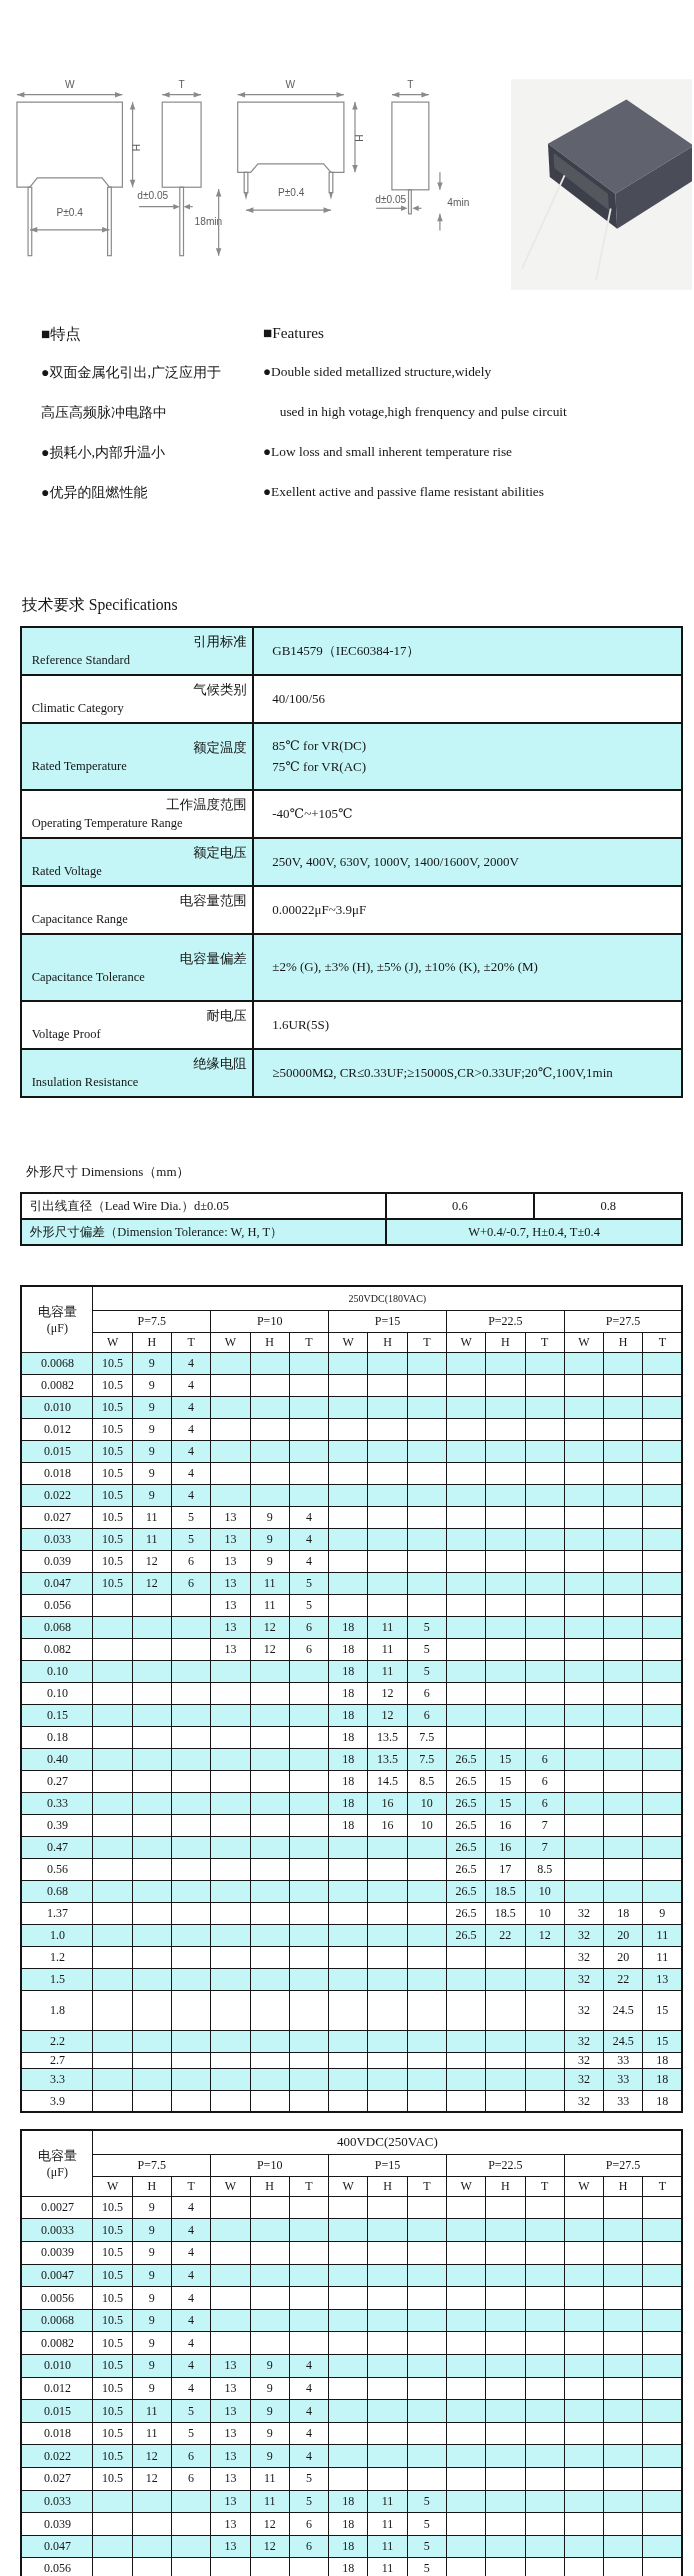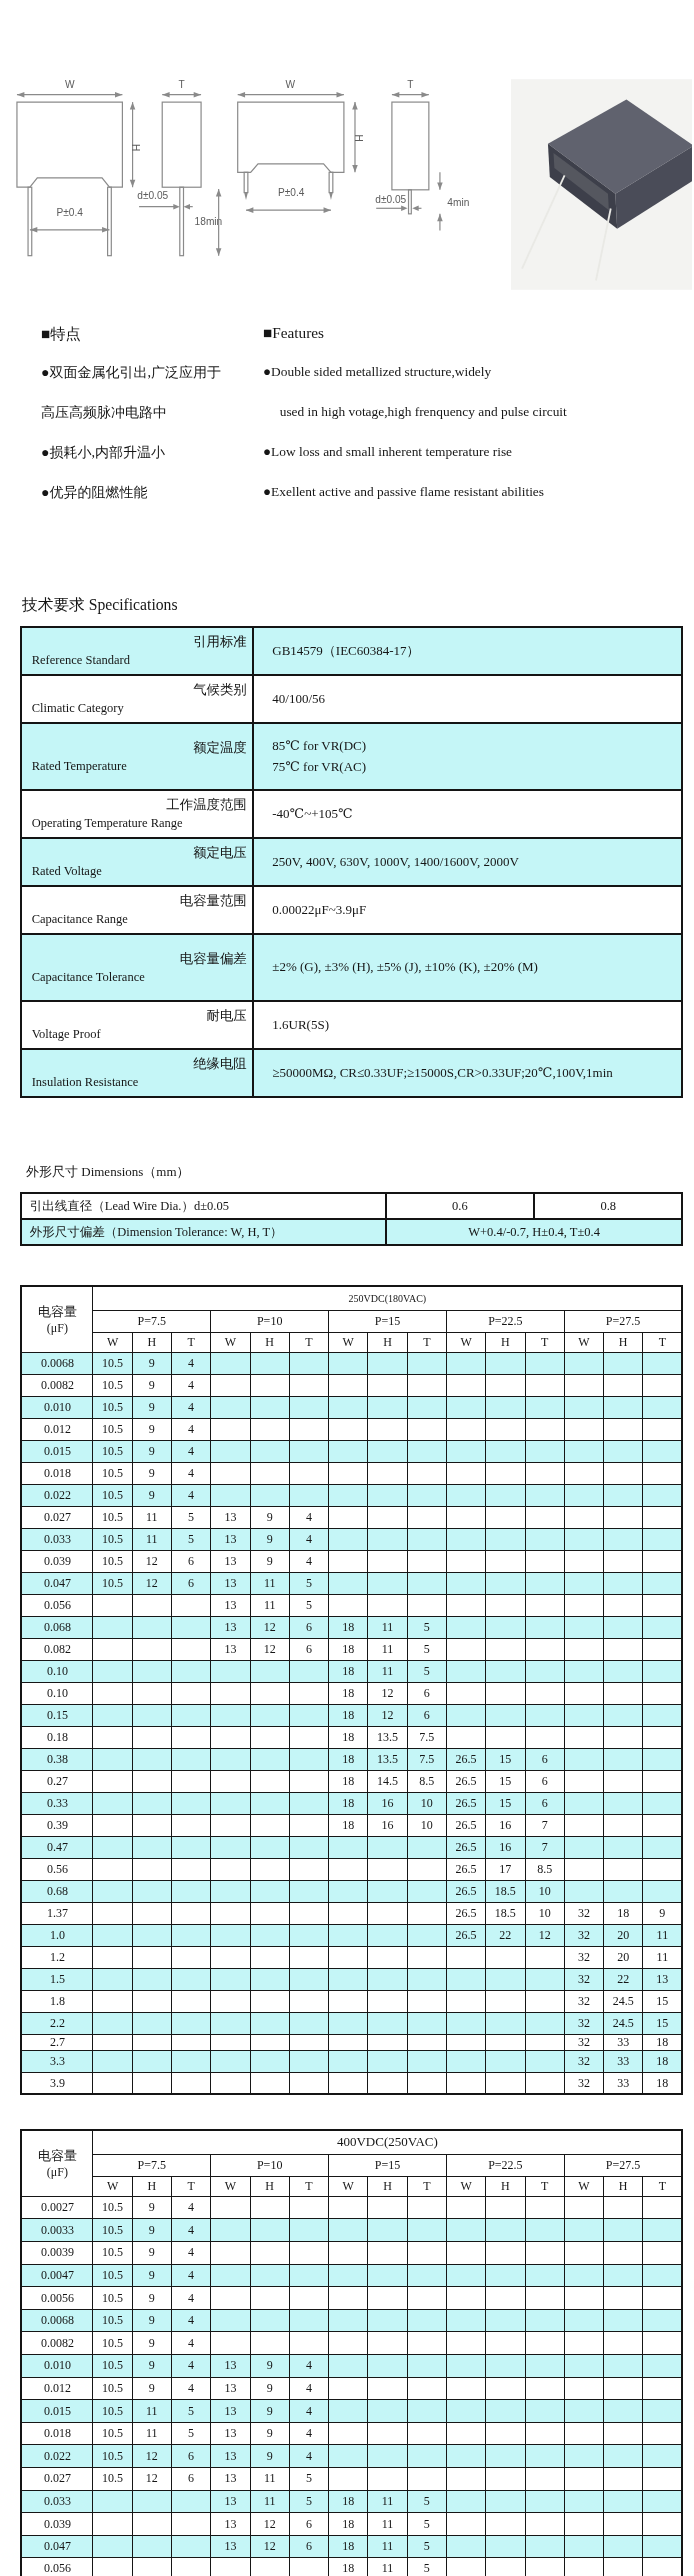--- a/index.html
+++ b/index.html
@@ -626,21 +626,21 @@
           <td>13.5</td>
           <td>7.5</td>
           <td></td>
           <td></td>
           <td></td>
           <td></td>
           <td></td>
           <td></td>
         </tr>
         <tr class="cyan" style="height:22px">
-          <td>0.38</td>
+          <td>0.40</td>
           <td></td>
           <td></td>
           <td></td>
           <td></td>
           <td></td>
           <td></td>
           <td>18</td>
           <td>13.5</td>
           <td>7.5</td>
           <td>26.5</td>
@@ -823,21 +823,21 @@
           <td></td>
           <td></td>
           <td></td>
           <td></td>
           <td></td>
           <td></td>
           <td>32</td>
           <td>22</td>
           <td>13</td>
         </tr>
-        <tr class="" style="height:22px">
+        <tr class="" style="height:40px">
           <td>1.8</td>
           <td></td>
           <td></td>
           <td></td>
           <td></td>
           <td></td>
           <td></td>
           <td></td>
           <td></td>
           <td></td>

